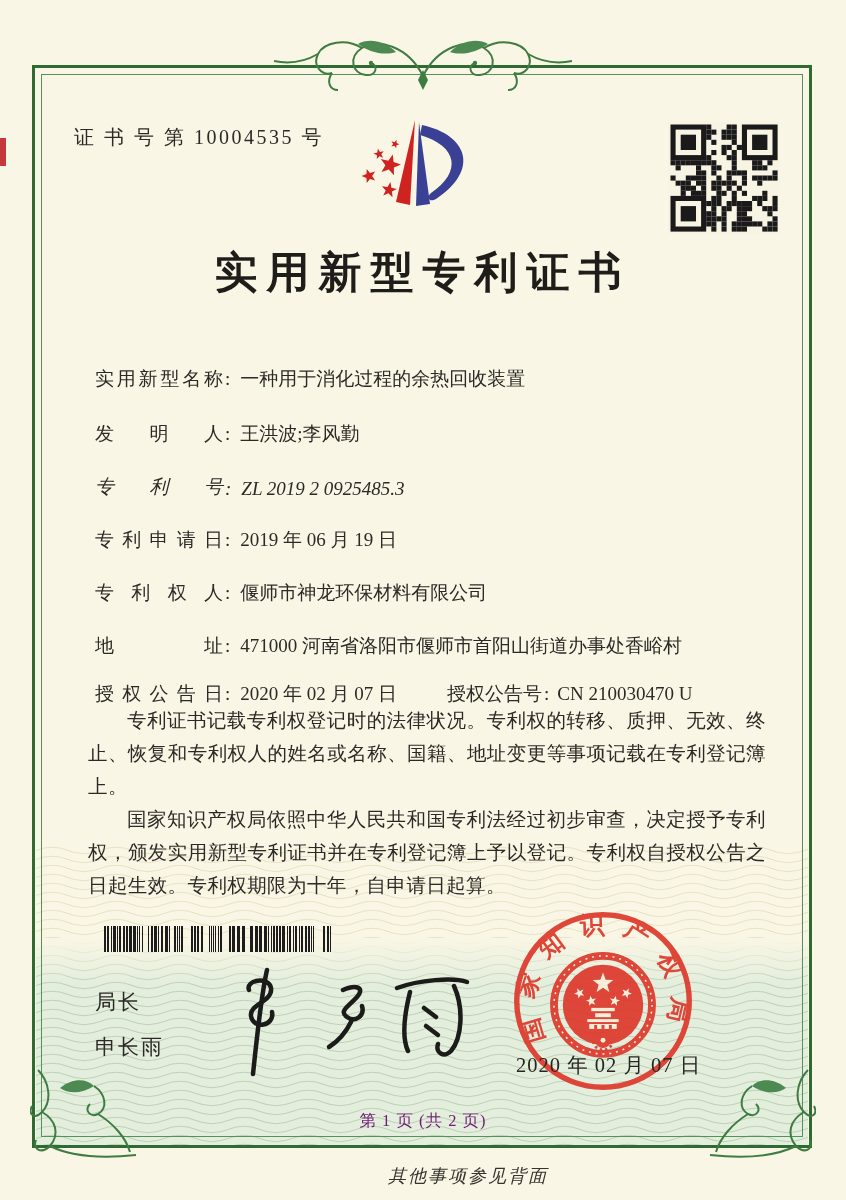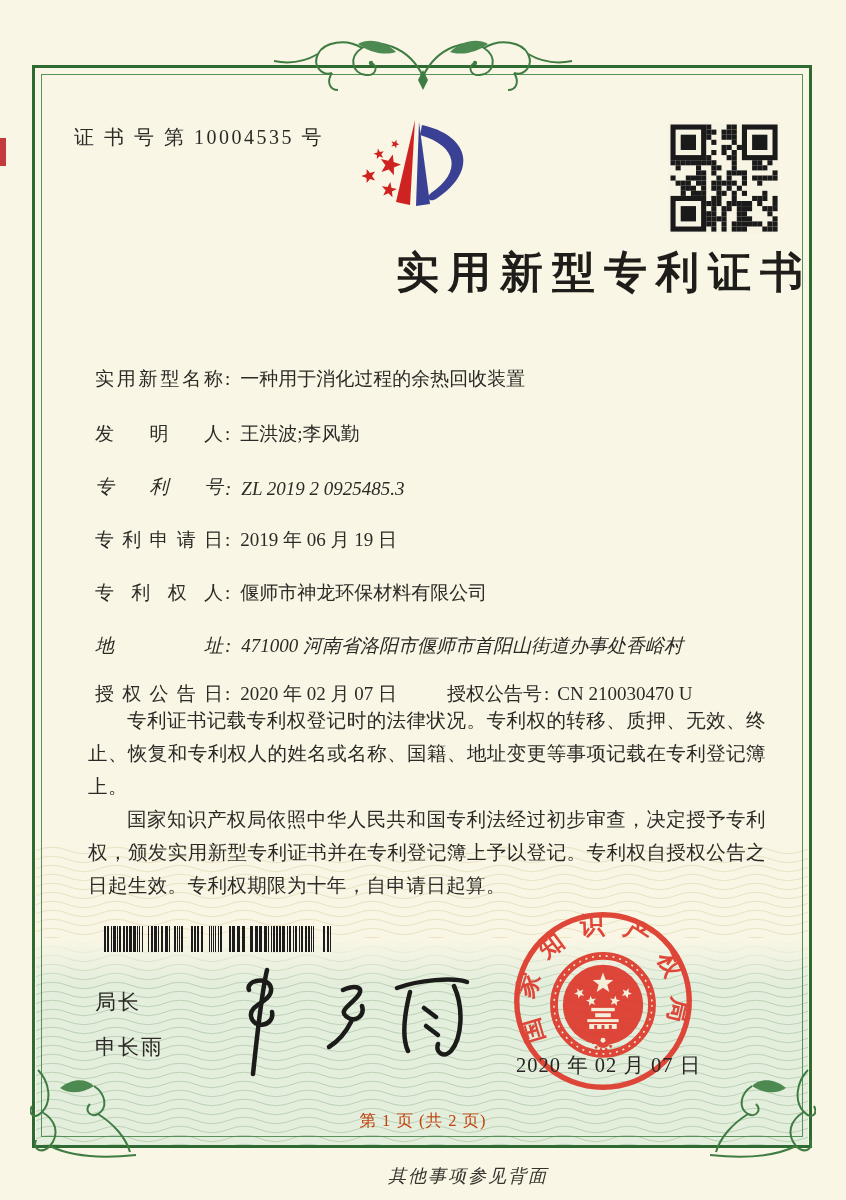--- a/index.html
+++ b/index.html
@@ -10,46 +10,46 @@
                border:3px solid #2e6a32;z-index:2;}
   .frame-inner{position:absolute;left:41px;top:74px;width:760px;height:1061px;
                border:1px solid #559158;z-index:2;}
   .guilloche{position:absolute;left:36px;top:846px;z-index:1;}
   .scan-tab{position:absolute;left:0;top:138px;width:6px;height:28px;background:#c43a3c;z-index:5;}
   .orn{position:absolute;z-index:3;}
   
   .certno{position:absolute;left:74px;top:124px;font-size:20px;letter-spacing:2.5px;z-index:3;}
   .logo{position:absolute;left:346px;top:110px;z-index:3;}
   .qr{position:absolute;left:668px;top:122px;z-index:3;}
-  .title{position:absolute;left:33px;right:34px;top:244px;margin:0;text-align:right;
+  .title{position:absolute;left:33px;right:34px;top:244px;margin:0;text-align:center;
          font-size:43px;font-weight:700;letter-spacing:9px;color:#1f1d1a;z-index:3;}
   
   .fields{position:absolute;left:95px;top:0;width:700px;z-index:3;}
   .frow{position:absolute;left:0;width:700px;white-space:nowrap;font-size:19px;}
   .flabel{display:inline-block;width:128px;text-align:justify;text-align-last:justify;vertical-align:bottom;}
   .fcolon{margin:0 10px 0 2px;}
   .row-name{top:366px;} .row-inventor{top:421px;} .row-patno{top:474px;font-style:italic;}
-  .row-appdate{top:527px;} .row-patentee{top:580px;} .row-address{top:633px;font-style:italic;}
+  .row-appdate{top:527px;} .row-patentee{top:580px;} .row-address{top:633px;}
   .row-grant{top:681px;}
   .grant-right{position:absolute;left:352px;top:0;white-space:nowrap;}
   .grant-right .fcolon{margin:0 8px 0 2px;}
   
   .paras{position:absolute;left:88px;top:704px;width:678px;z-index:3;
          font-size:19.5px;line-height:33px;text-align:justify;letter-spacing:0.4px;}
   .paras p{margin:0;text-indent:2em;}
   
   .barcode{position:absolute;left:100px;top:926px;z-index:3;}
   .director{position:absolute;left:95px;top:988px;z-index:3;font-size:21px;letter-spacing:2px;}
   .director div{margin-bottom:17px;}
   .sig{position:absolute;left:205px;top:956px;z-index:3;}
   .seal{position:absolute;left:505px;top:903px;z-index:4;opacity:0.93;}
   .seal-date{position:absolute;left:516px;top:1051px;z-index:5;font-size:20.5px;
              letter-spacing:1px;color:#262522;white-space:nowrap;}
   .pageno{position:absolute;left:0;right:0;top:1110px;text-align:center;font-size:16.5px;
-          color:#c2410c;z-index:3;letter-spacing:1px;}
+          color:#701a75;z-index:3;letter-spacing:1px;}
   .backnote{position:absolute;left:90px;right:0;top:1164px;text-align:center;font-size:18px;
             color:#35332c;z-index:3;letter-spacing:2px;font-style:italic;}
 </style>
 </head>
 <body>
 
 <div class="sheet">
 
   <svg class="guilloche" width="772" height="299" viewBox="0 0 772 299">
     <defs>

